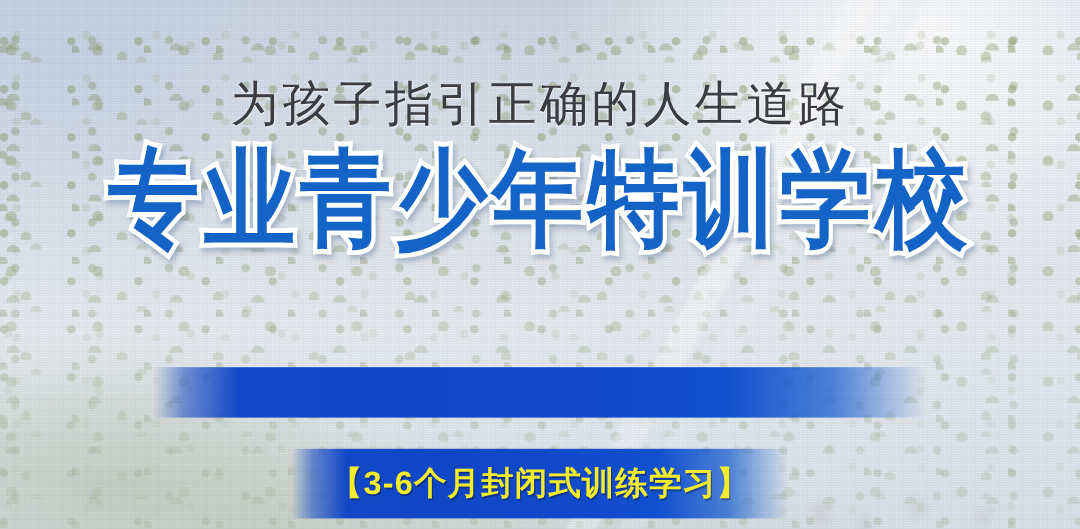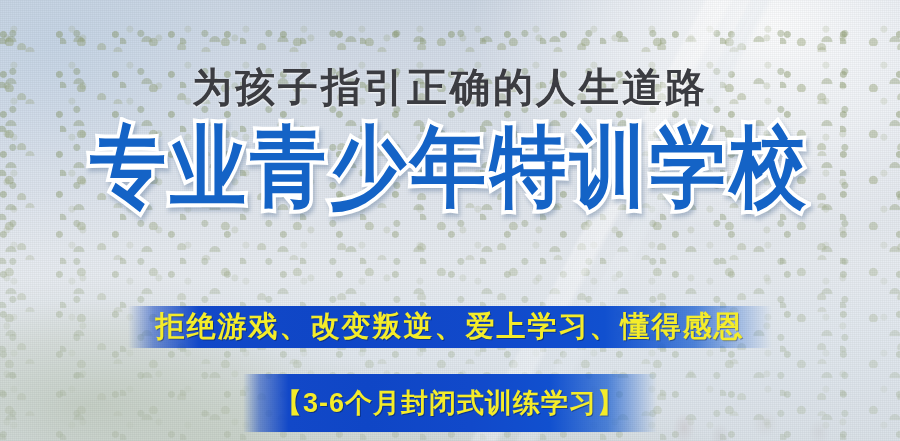--- a/index.html
+++ b/index.html
@@ -108,21 +108,21 @@
   .content { position: absolute; inset: 0; }
 
   .subhead {
     position: absolute;
     top: 65px;
     left: 0;
     width: 900px;
     text-align: center;
     font-size: 40px;
     line-height: 1.12;
-    font-weight: 700;
+    font-weight: 400;
     letter-spacing: 3px;
     color: #3b3c41;
     text-shadow: 0 1px 2px rgba(255,255,255,0.85);
     white-space: nowrap;
   }
 
   .headline {
     position: absolute;
     top: 126px;
     left: 0;
@@ -205,21 +205,20 @@
   <div class="bg-layer bg-noise"></div>
 
   <div class="content">
 
     <div class="subhead">为孩子指引正确的人生道路</div>
 
     <div class="headline">专业青少年特训学校</div>
 
     <div class="band" id="band1">
       <div class="band-bg"></div>
-      <span class="band-text">拒绝游戏、改变叛逆、爱上学习、懂得感恩</span>
     </div>
 
     <div class="band" id="band2">
       <div class="band-bg"></div>
       <span class="band-text">【3-6个月封闭式训练学习】</span>
     </div>
 
   </div>
 </div>
 

